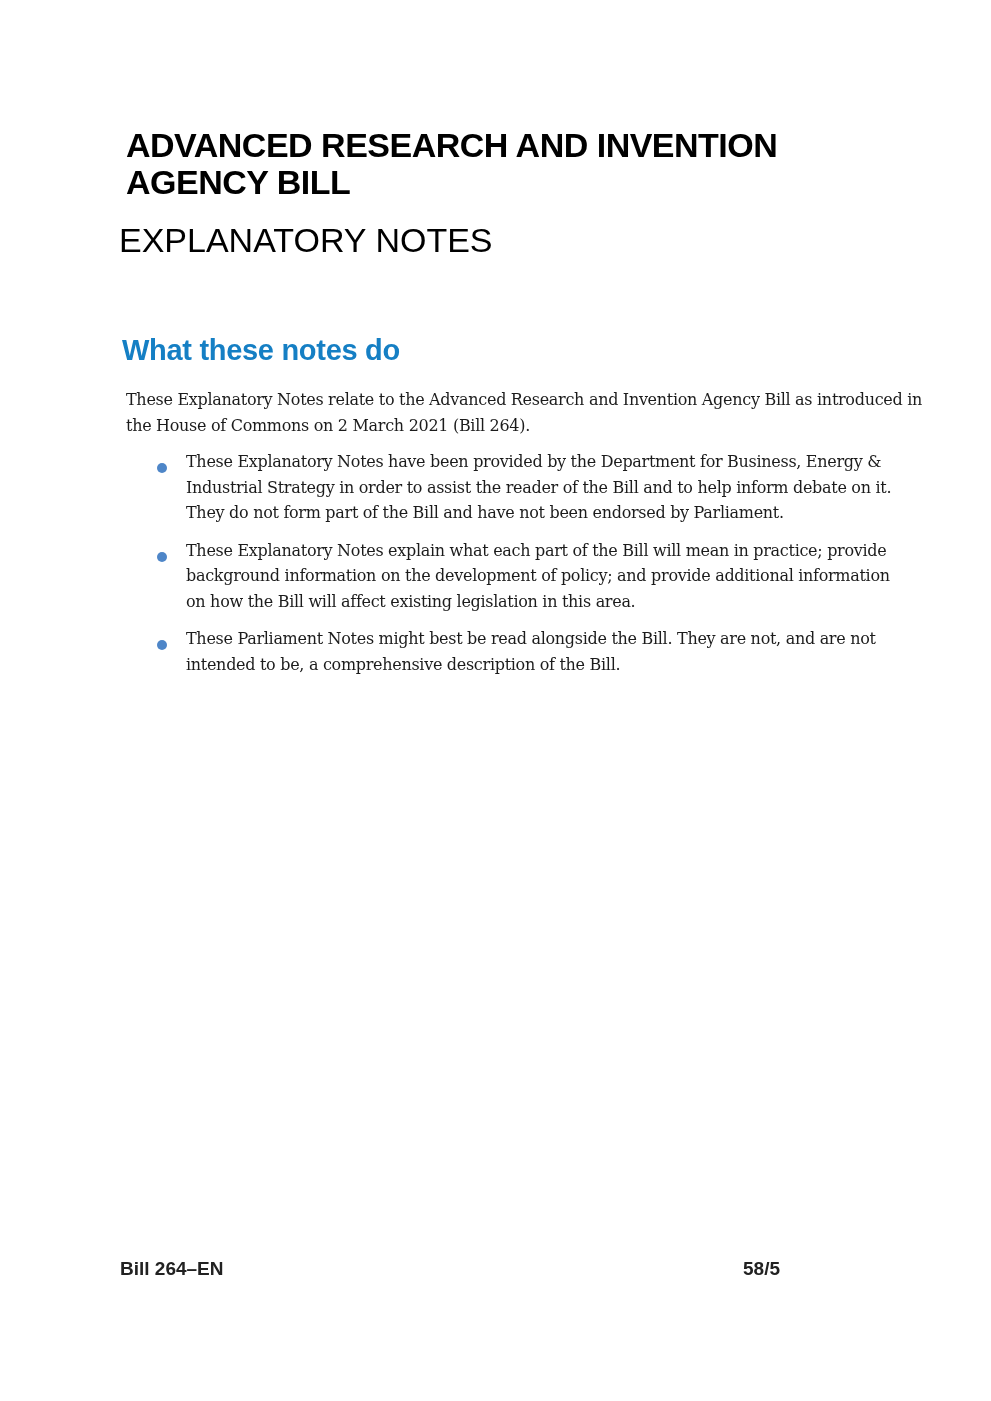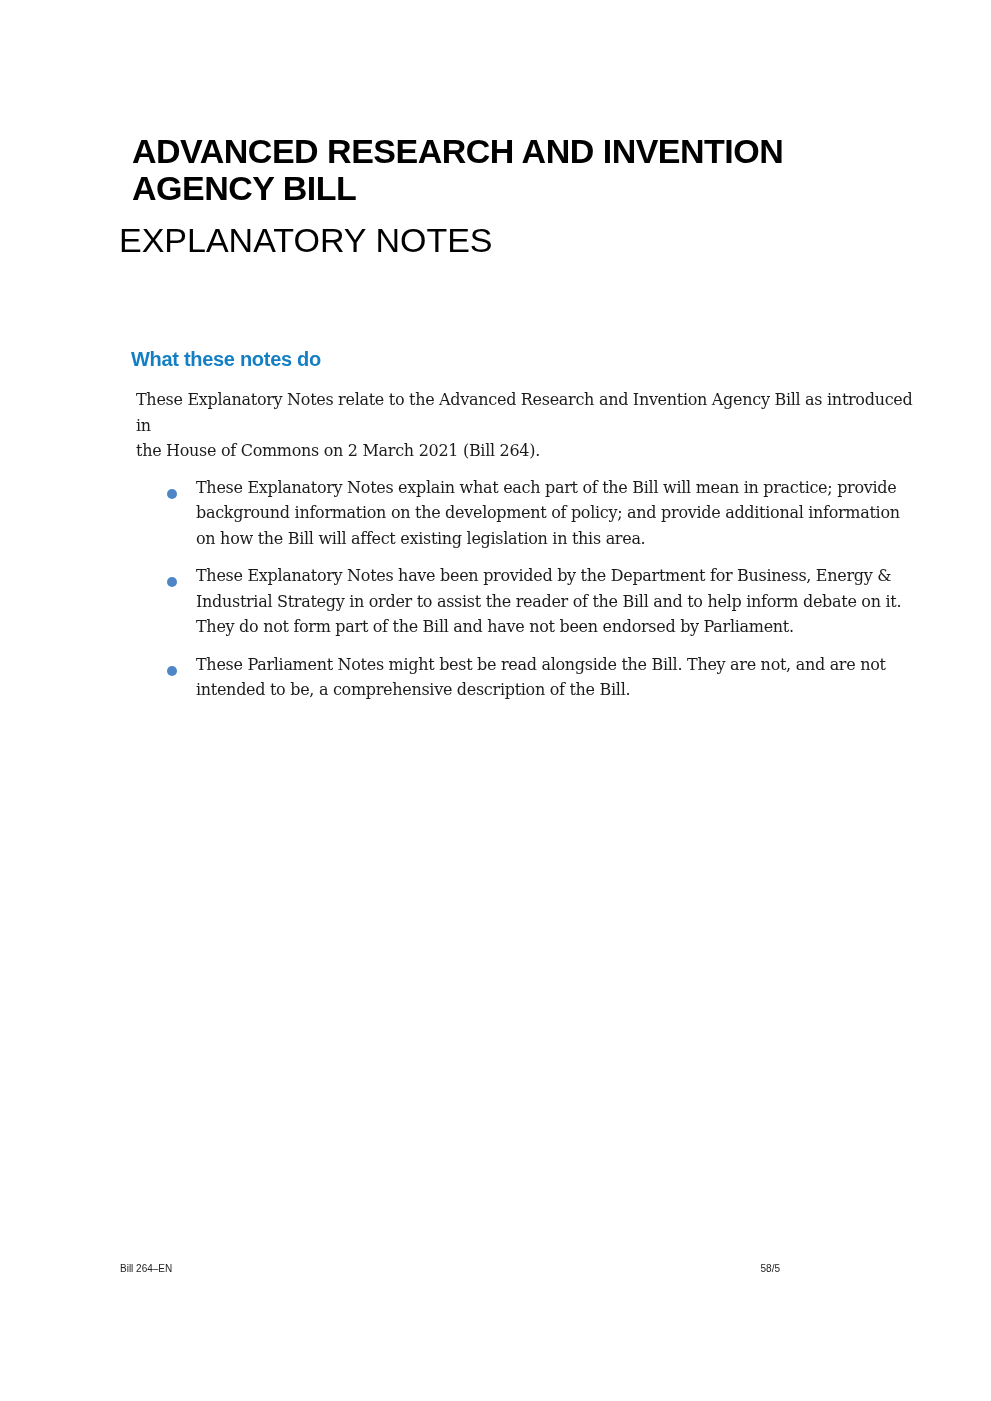--- a/index.html
+++ b/index.html
@@ -15,21 +15,21 @@
     position: absolute;
     inset: 0;
     background: #ffffff;
   }
   .lines { white-space: pre-line; }
 
   .doc-title {
     position: absolute;
     left: 118px;
     top: 119px;
-    margin: 14px;
+    margin: 8px;
     font-family: "Liberation Sans", sans-serif;
     font-weight: 700;
     font-size: 34px;
     line-height: 37px;
     letter-spacing: -0.5px;
     color: #000000;
   }
   .doc-subtitle {
     position: absolute;
     left: 119px;
@@ -39,30 +39,30 @@
     font-weight: 400;
     font-size: 34px;
     line-height: 40px;
     letter-spacing: 0;
     color: #000000;
   }
   .section-heading {
     position: absolute;
     left: 119px;
     top: 330px;
-    margin: 12px;
+    margin: 3px;
     font-family: "Liberation Sans", sans-serif;
     font-weight: 700;
-    font-size: 20px;
+    font-size: 29px;
     line-height: 34px;
     letter-spacing: -0.3px;
   }
   .content {
     position: absolute;
-    left: 136px;
+    left: 126px;
     top: 387px;
     right: 60px;
     font-family: "DejaVu Serif", serif;
     font-size: 16px;
     line-height: 25.5px;
     letter-spacing: -0.3px;
     color: #1c1c1c;
   }
   .content p.intro {
     margin: 0 0 11px 0;
@@ -89,23 +89,24 @@
   }
   .footer {
     position: absolute;
     left: 120px;
     right: 211px;
     top: 1259px;
     display: flex;
     justify-content: space-between;
     align-items: baseline;
     font-family: "Liberation Sans", sans-serif;
-    font-size: 10px;
+    font-size: 19px;
     line-height: 20px;
     color: #222222;
+    font-weight: bold;
   }
 </style>
 </head>
 <body>
 
 <div class="page">
 
   <h1 class="doc-title lines" style="color: rgb(0, 0, 0);">ADVANCED RESEARCH AND INVENTION
 AGENCY BILL</h1>
 
@@ -113,29 +114,29 @@
 
   <h3 class="section-heading" style="color: rgb(21, 127, 196);">What these notes do</h3>
 
   <div class="content">
     <p class="intro lines">These Explanatory Notes relate to the Advanced Research and Invention Agency Bill as introduced in
 the House of Commons on 2 March 2021 (Bill 264).</p>
 
     <ul class="bullets">
       <li>
         <span class="dot" style="background-color: rgb(78, 134, 200);"></span>
+        <span class="lines">These Explanatory Notes have been provided by the Department for Business, Energy &amp;
+Industrial Strategy in order to assist the reader of the Bill and to help inform debate on it.
+They do not form part of the Bill and have not been endorsed by Parliament.</span>
+      </li>
+      <li>
+        <span class="dot" style="background-color: rgb(78, 134, 200);"></span>
         <span class="lines">These Explanatory Notes explain what each part of the Bill will mean in practice; provide
 background information on the development of policy; and provide additional information
 on how the Bill will affect existing legislation in this area.</span>
-      </li>
-      <li>
-        <span class="dot" style="background-color: rgb(78, 134, 200);"></span>
-        <span class="lines">These Explanatory Notes have been provided by the Department for Business, Energy &amp;
-Industrial Strategy in order to assist the reader of the Bill and to help inform debate on it.
-They do not form part of the Bill and have not been endorsed by Parliament.</span>
       </li>
       <li>
         <span class="dot" style="background-color: rgb(78, 134, 200);"></span>
         <span class="lines">These Parliament Notes might best be read alongside the Bill. They are not, and are not
 intended to be, a comprehensive description of the Bill.</span>
       </li>
     </ul>
   </div>
 
   <div class="footer">

